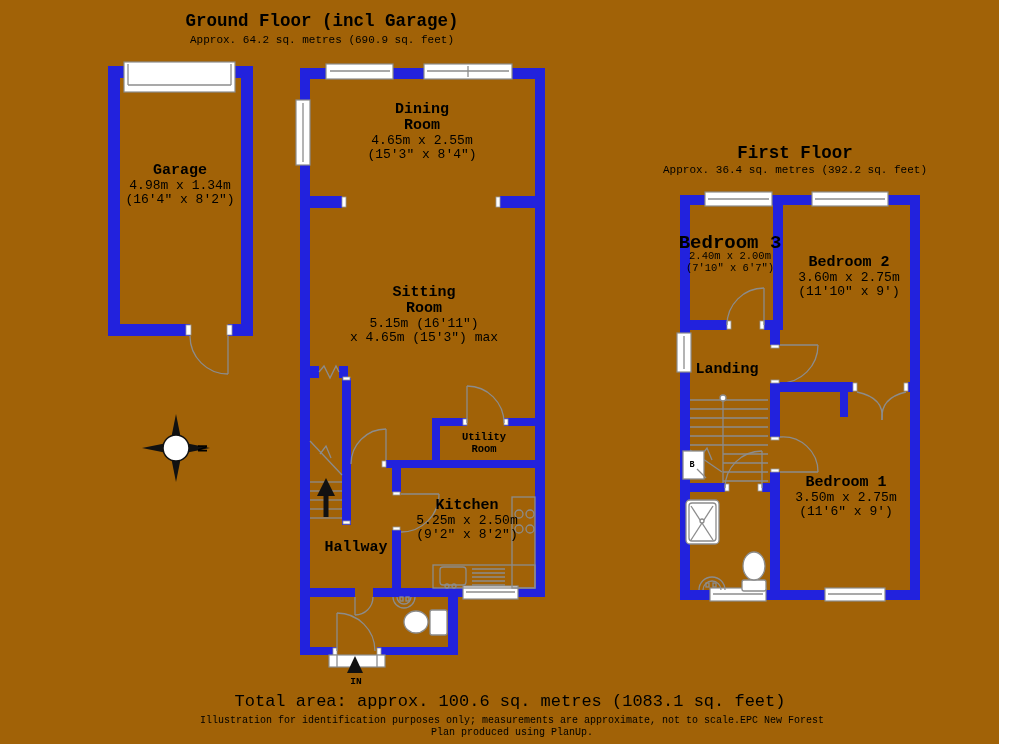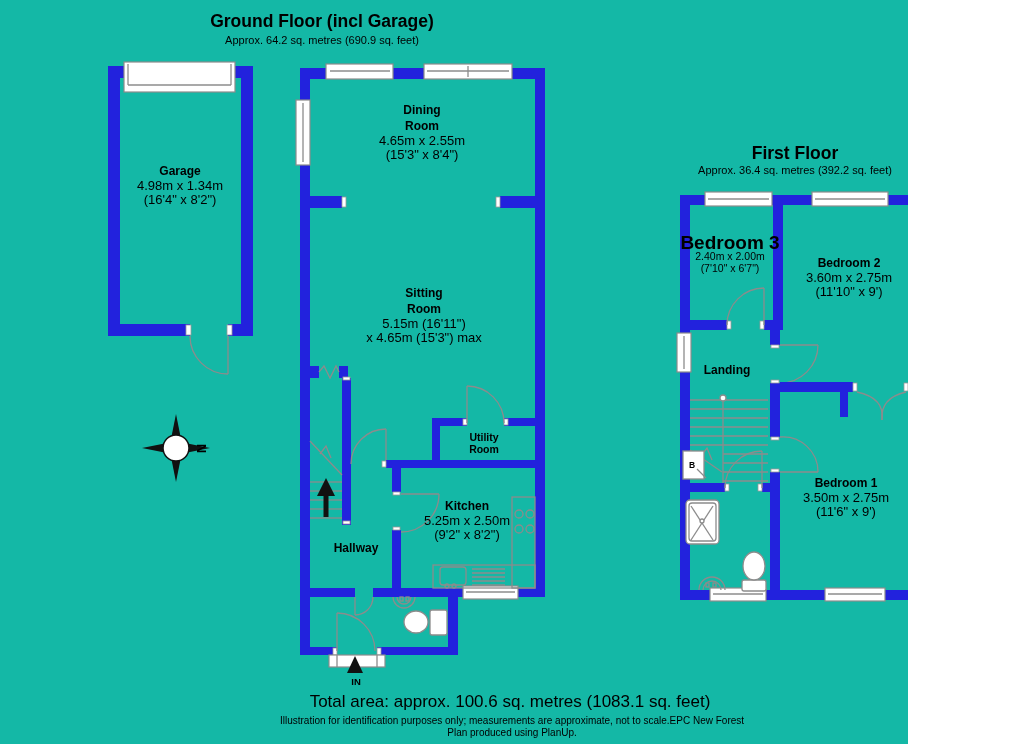--- a/index.html
+++ b/index.html
@@ -1,30 +1,30 @@
 <!DOCTYPE html>
 <html><head>
 <meta charset="utf-8">
 <style>
   html,body{margin:0;padding:0;background:#fff;}
-  .canvas{position:relative;width:908px;height:744px;background:#14b8a6;overflow:hidden;
-          font-family:Liberation Sans, sans-serif;color:#000;}
+  .canvas{position:relative;width:999px;height:744px;background:#a16207;overflow:hidden;
+          font-family:Liberation Mono, monospace;color:#000;}
   svg{position:absolute;left:0;top:0;}
   .w{fill:#2222dd;}
   .fx{fill:none;stroke:#8c8c8c;stroke-width:1.3;}
   .fxf{fill:#fff;stroke:#8c8c8c;stroke-width:1.3;}
   .win{fill:#fff;stroke:#8c8c8c;stroke-width:1.2;}
   .cap{fill:#fff;stroke:#999;stroke-width:0.8;}
   .blk{fill:#111;}
   .lbl{position:absolute;transform:translateX(-50%);text-align:center;white-space:nowrap;}
   .t17{font-size:17.5px;font-weight:bold;}
   .t17r{font-size:17px;}
   .s11{font-size:11px;}
   .s10{font-size:10px;line-height:12px;}
-  .n15{font-size:12px;font-weight:bold;line-height:16px;}
+  .n15{font-size:15px;font-weight:bold;line-height:16px;}
   .n13{font-size:19px;font-weight:bold;line-height:14px;}
   .d11{font-size:13px;line-height:13.5px;}
   .d10{font-size:10.5px;line-height:12px;}
   .u10{font-size:10.5px;font-weight:bold;line-height:12px;}
   .b85{font-size:8.5px;font-weight:bold;}
   .in9{font-size:9.5px;font-weight:bold;}
   .nrot{position:absolute;transform:translateX(-50%) rotate(90deg);font-size:13px;font-weight:bold;}
 </style>
 </head>
 <body>

